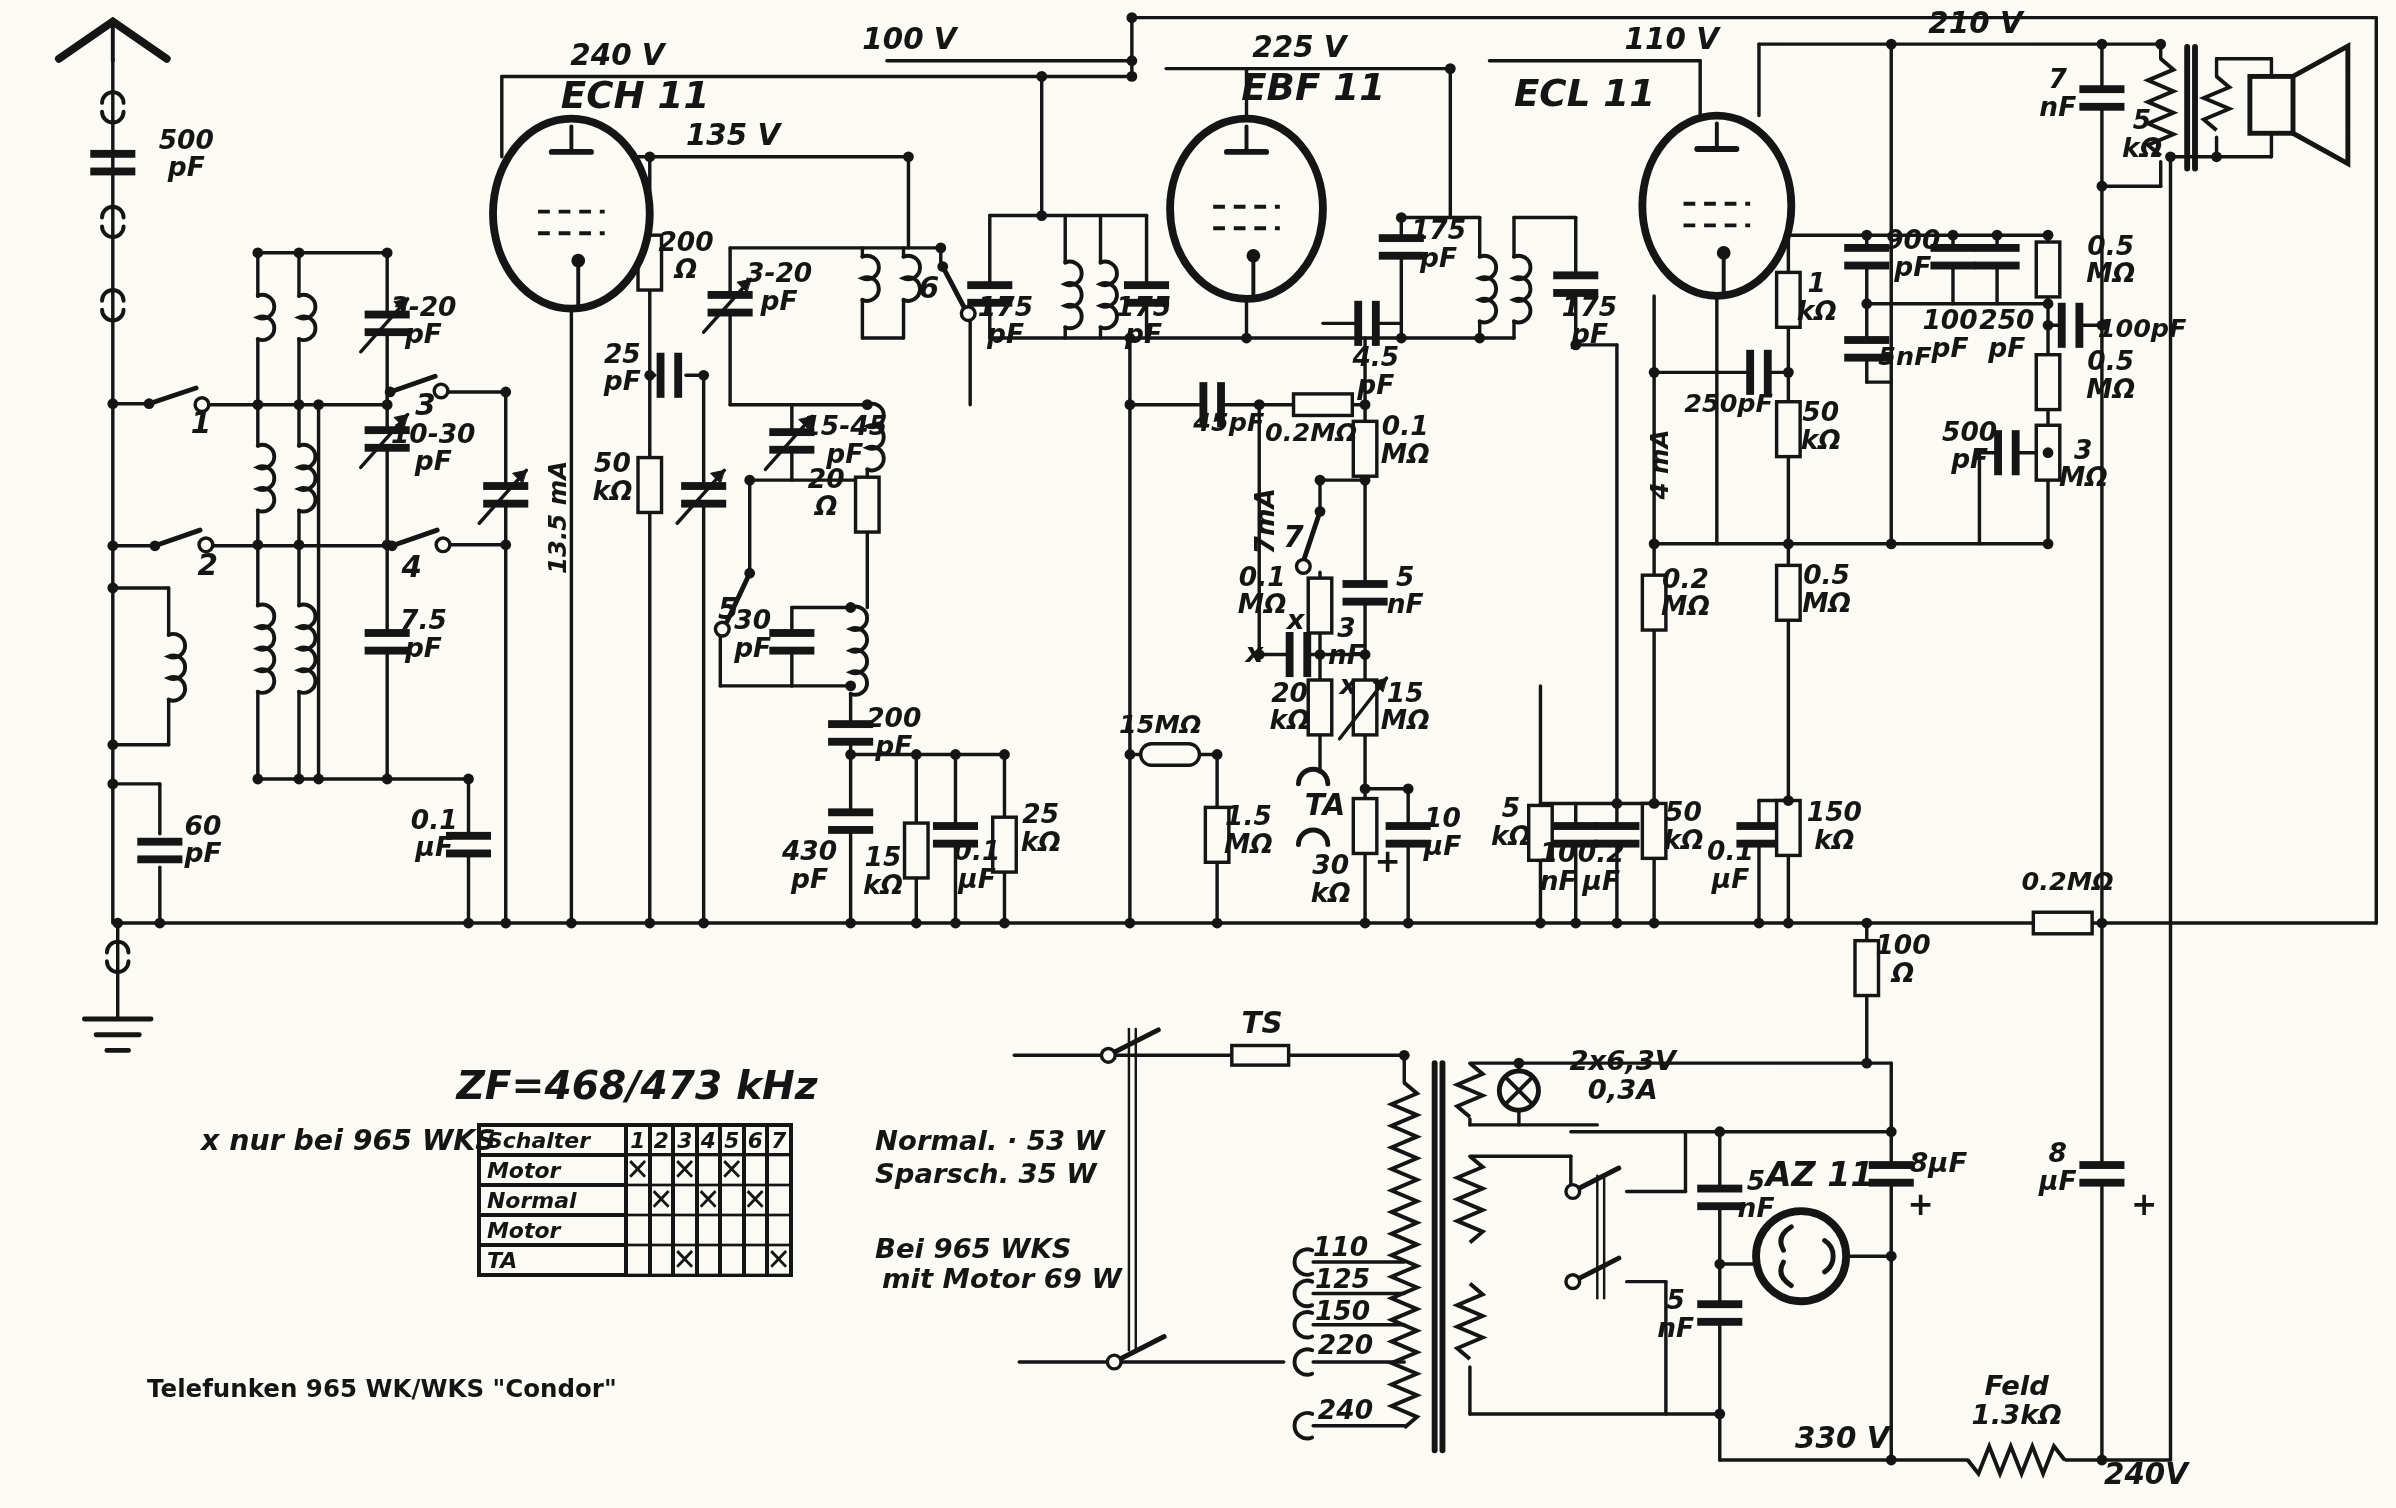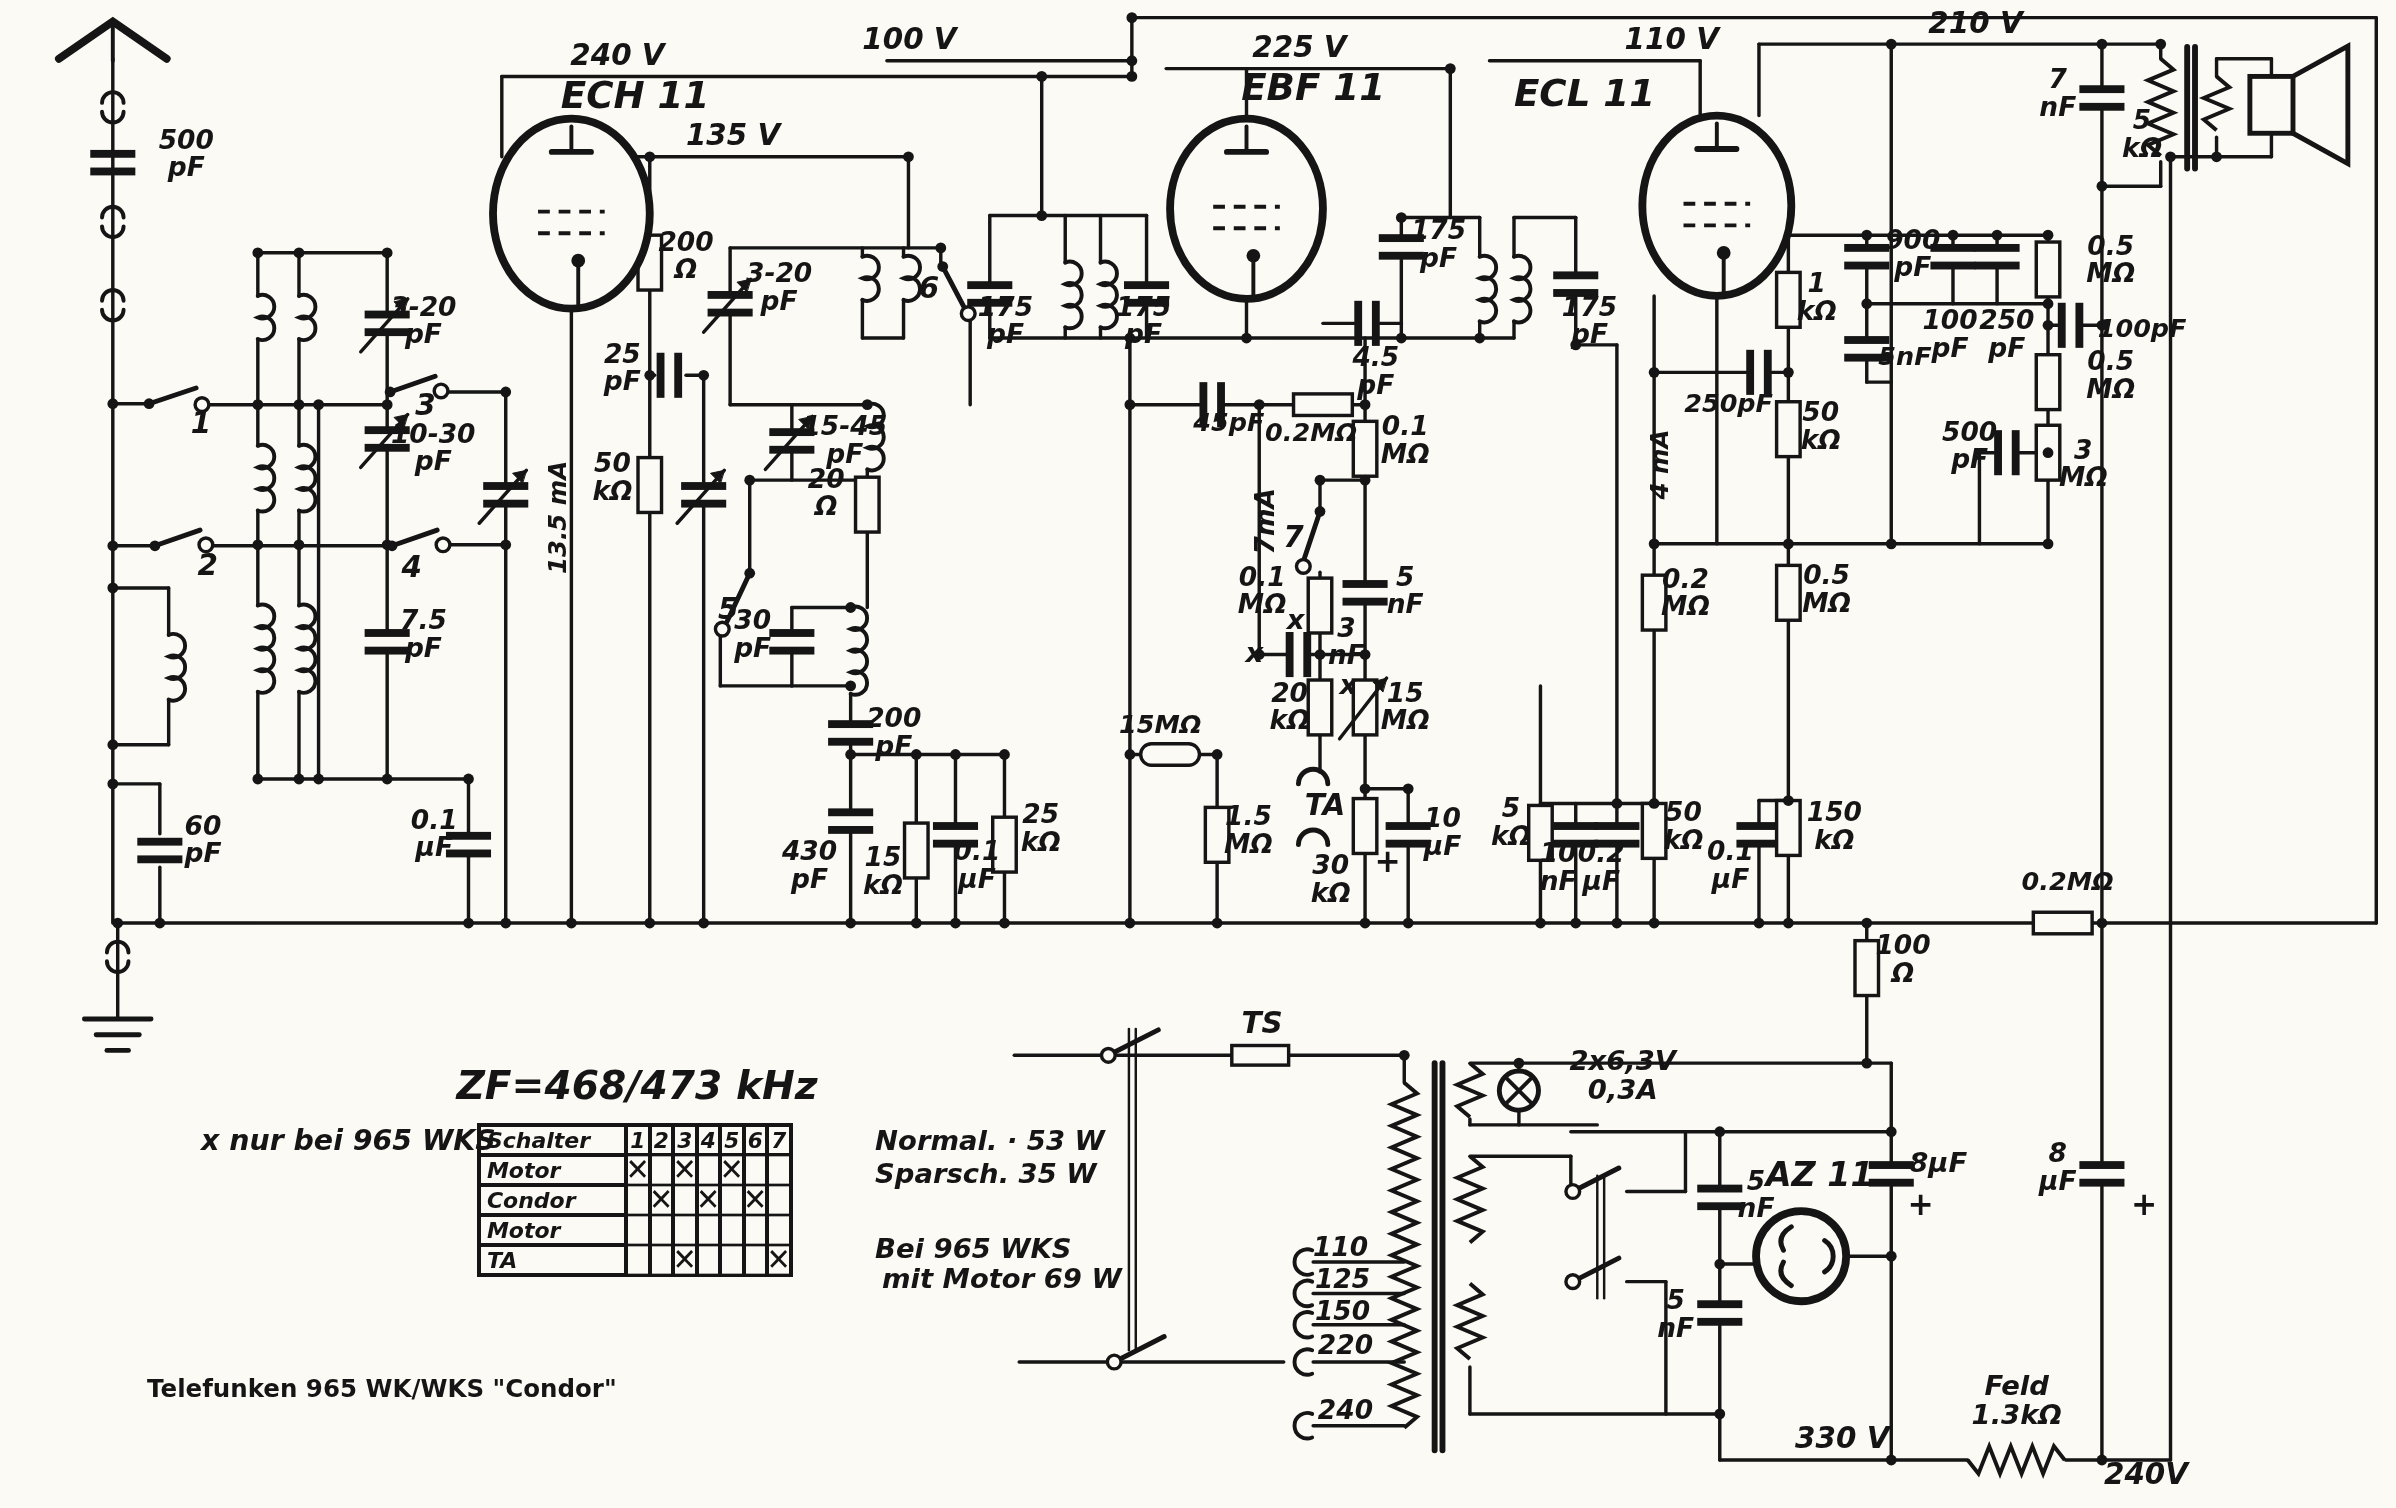--- a/index.html
+++ b/index.html
@@ -715,21 +715,21 @@
       <div class="c">6</div>
       <div class="c">7</div>
       <div class="c lab">Motor</div>
       <div class="c mk">✕</div>
       <div class="c mk"></div>
       <div class="c mk">✕</div>
       <div class="c mk"></div>
       <div class="c mk">✕</div>
       <div class="c mk"></div>
       <div class="c mk"></div>
-      <div class="c lab">Condor</div>
+      <div class="c lab">Normal</div>
       <div class="c mk"></div>
       <div class="c mk">✕</div>
       <div class="c mk"></div>
       <div class="c mk">✕</div>
       <div class="c mk"></div>
       <div class="c mk">✕</div>
       <div class="c mk"></div>
       <div class="c lab">Motor</div>
       <div class="c mk"></div>
       <div class="c mk"></div>

